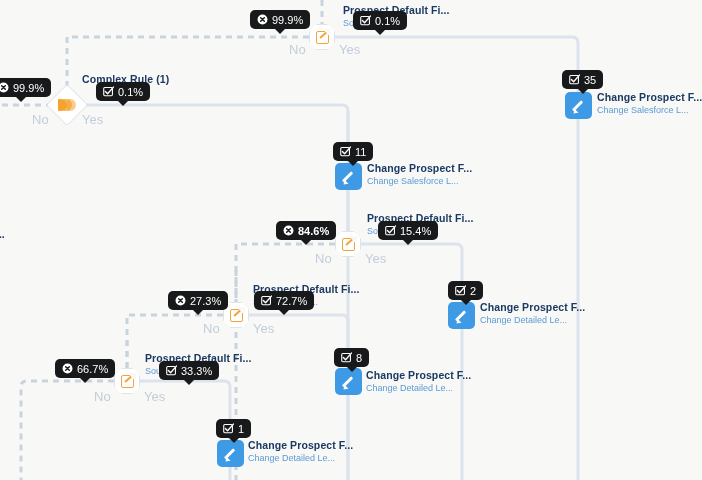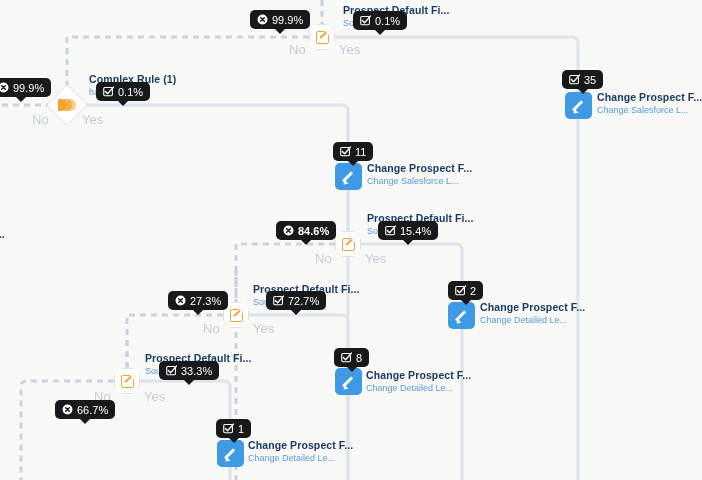--- a/index.html
+++ b/index.html
@@ -251,21 +251,21 @@
   <div class="branchlabel" style="left:289px; top:42px;">No</div>
   <div class="branchlabel" style="left:339px; top:42px;">Yes</div>
 
   <div class="complexrule" style="left:52px; top:90px;">
     <span class="glyph">
         <i></i>
         <i></i>
         <i></i>
       </span>
   </div>
-  <div class="nodelabel" style="left:89px; top:73px;">
+  <div class="nodelabel" style="left:82px; top:73px;text-align:center;">
     <span class="title">Complex Rule (1)</span>
     <span class="subtitle">has</span>
   </div>
   <div class="branchlabel" style="left:32px; top:112px;">No</div>
   <div class="branchlabel" style="left:82px; top:112px;">Yes</div>
 
   <div class="edgefrag" style="left:-4px; top:228px;">...</div>
 
   <div class="action" style="left:565px; top:92px;">
     <span class="pencil"></span>
@@ -420,41 +420,41 @@
   <div class="badge" style="left:168px; top:291px;">
     <span class="bicon">
       <svg viewBox="0 0 12 12" width="11" height="11">
           <circle cx="6" cy="6" r="5.4" fill="#fff"></circle>
           <path d="M4 4 L8 8 M8 4 L4 8" stroke="#18191b" stroke-width="1.6" stroke-linecap="round"></path>
         </svg>
     </span>
     <span class="btext">27.3%</span>
   </div>
 
-  <div class="badge" style="left:266px; top:291px;text-align:center;">
+  <div class="badge" style="left:254px; top:291px;text-align:center;">
     <span class="bicon">
       <svg viewBox="0 0 12 12" width="11" height="11">
           <rect x="0.8" y="1.6" width="9.5" height="9" rx="1.2" fill="none" stroke="#fff" stroke-width="1.2"></rect>
           <path d="M2.6 6 L5 8.4 L11.4 1.2" stroke="#fff" stroke-width="1.5" fill="none" stroke-linecap="round" stroke-linejoin="round"></path>
         </svg>
     </span>
     <span class="btext">72.7%</span>
   </div>
 
   <div class="badge" style="left:448px; top:281px;">
     <span class="bicon">
       <svg viewBox="0 0 12 12" width="11" height="11">
           <rect x="0.8" y="1.6" width="9.5" height="9" rx="1.2" fill="none" stroke="#fff" stroke-width="1.2"></rect>
           <path d="M2.6 6 L5 8.4 L11.4 1.2" stroke="#fff" stroke-width="1.5" fill="none" stroke-linecap="round" stroke-linejoin="round"></path>
         </svg>
     </span>
     <span class="btext">2</span>
   </div>
 
-  <div class="badge" style="left:55px; top:359px;margin-top:41px;">
+  <div class="badge" style="left:55px; top:359px;">
     <span class="bicon">
       <svg viewBox="0 0 12 12" width="11" height="11">
           <circle cx="6" cy="6" r="5.4" fill="#fff"></circle>
           <path d="M4 4 L8 8 M8 4 L4 8" stroke="#18191b" stroke-width="1.6" stroke-linecap="round"></path>
         </svg>
     </span>
     <span class="btext">66.7%</span>
   </div>
 
   <div class="badge" style="left:159px; top:361px;justify-content:space-between;">

